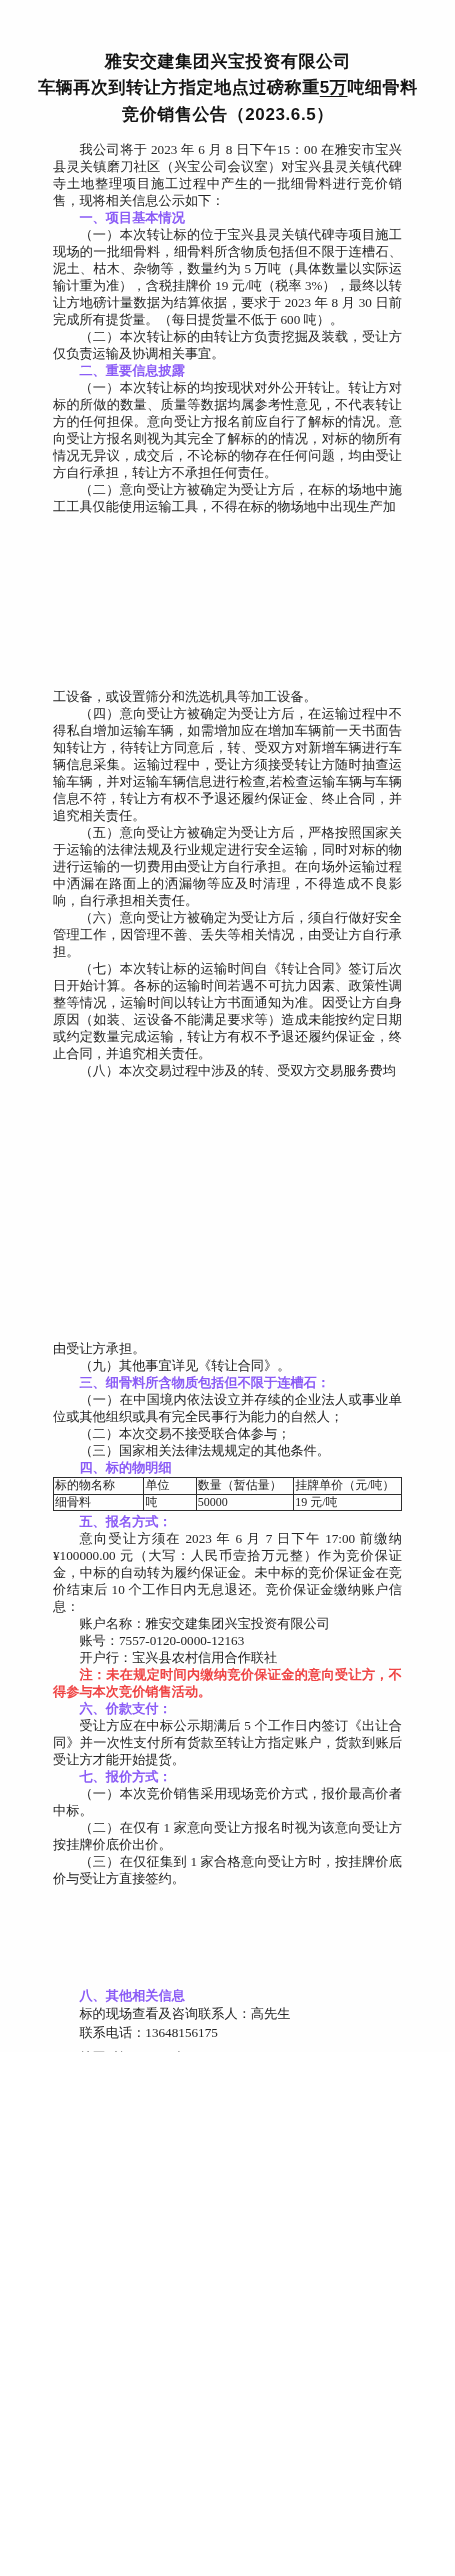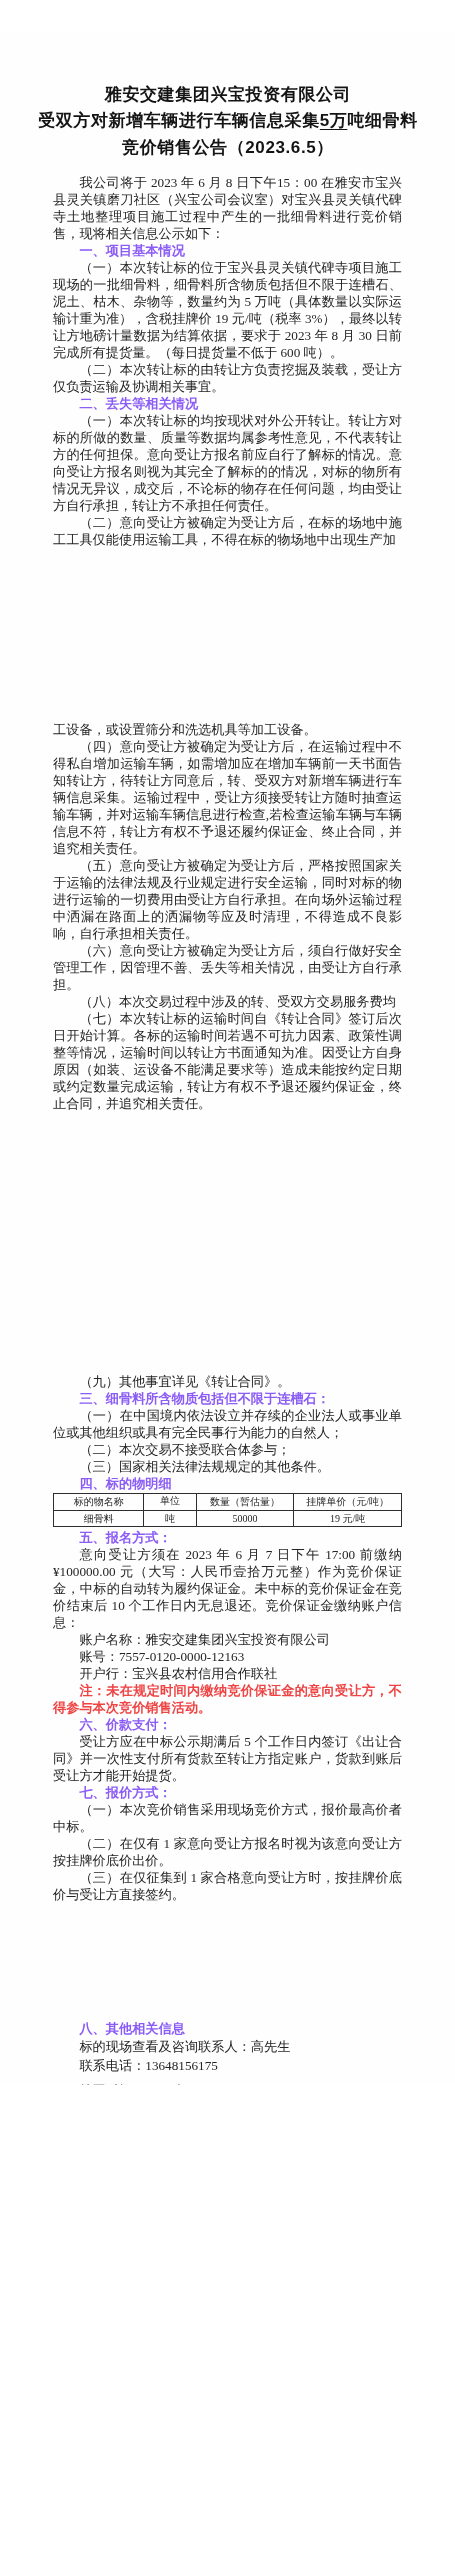--- a/index.html
+++ b/index.html
@@ -5,21 +5,20 @@
   * { box-sizing: border-box; margin: 0; padding: 0; }
   html,body { background:#ffffff; }
   .doc {
     position: relative;
     width: 456px;
     height: 2052px;
     background: #fefefe;
     font-family: "Liberation Serif", "DejaVu Serif", serif;
     color: #222222;
     overflow: hidden;
-    margin-top: 33px;
   }
   
   .titleblock {
     position: absolute;
     top: 49px; left: 0;
     width: 456px;
     text-align: center;
     font-family: "Liberation Sans", "DejaVu Sans", sans-serif;
     font-weight: 700;
     font-size: 17px;
@@ -55,33 +54,33 @@
   .p3 { top: 1340px; }
   .p4 { top: 1987px; line-height: 18.4px; }
   .p4 p { text-indent: 2em; }
   .gap12 { margin-top: 6.9px; }
   .gap8 { margin-top: 4.6px; }
   
   table.lots {
     width: 100%;
     border-collapse: collapse;
     margin: 1.1px 0 1.7px 0;
-    font-size: 10px;
+    font-size: 12px;
     line-height: 13.8px;
-    text-align: center;
+    text-align: left;
   }
   table.lots th, table.lots td {
     border: 1.1px solid #2d2d2d;
     font-weight: 400;
     height: 16.7px;
     padding: 0 1.1px;
     text-indent: 0;
   }
   .col-name { width: 26%; }
-  .col-unit { width: 15%; font-family: Liberation Mono, monospace; }
+  .col-unit { width: 15%; }
   .col-qty  { width: 28%; }
   .col-price{ width: 31%; }
   
   .footer {
     position: absolute;
     left: 200px; top: 2207px;
     width: 180px;
     text-align: center;
     font-size: 13.2px;
     line-height: 26.4px;
@@ -96,44 +95,45 @@
     opacity: 0.88;
   }
 </style>
 </head>
 <body>
 
 <div class="doc">
 
   <div class="titleblock">
     <div>雅安交建集团兴宝投资有限公司</div>
-    <div><span>受双方对新增车辆进行车辆信息采集</span><span class="u">5万</span><span>吨细骨料</span></div>
+    <div><span>车辆再次到转让方指定地点过磅称重</span><span class="u">5万</span><span>吨细骨料</span></div>
     <div>竞价销售公告（2023.6.5）</div>
   </div>
 
   <div class="pg p1">
     <p>我公司将于 2023 年 6 月 8 日下午15：00 在雅安市宝兴县灵关镇磨刀社区（兴宝公司会议室）对宝兴县灵关镇代碑寺土地整理项目施工过程中产生的一批细骨料进行竞价销售，现将相关信息公示如下：</p>
     <p class="h">一、项目基本情况</p>
     <p>（一）本次转让标的位于宝兴县灵关镇代碑寺项目施工现场的一批细骨料，细骨料所含物质包括但不限于连槽石、泥土、枯木、杂物等，数量约为 5 万吨（具体数量以实际运输计重为准），含税挂牌价 19 元/吨（税率 3%），最终以转让方地磅计量数据为结算依据，要求于 2023 年 8 月 30 日前完成所有提货量。（每日提货量不低于 600 吨）。</p>
     <p>（二）本次转让标的由转让方负责挖掘及装载，受让方仅负责运输及协调相关事宜。</p>
-    <p class="h">二、丢失等相关情况</p>
+    <p class="h">二、重要信息披露</p>
     <p>（一）本次转让标的均按现状对外公开转让。转让方对标的所做的数量、质量等数据均属参考性意见，不代表转让方的任何担保。意向受让方报名前应自行了解标的情况。意向受让方报名则视为其完全了解标的的情况，对标的物所有情况无异议，成交后，不论标的物存在任何问题，均由受让方自行承担，转让方不承担任何责任。</p>
     <p>（二）意向受让方被确定为受让方后，在标的场地中施工工具仅能使用运输工具，不得在标的物场地中出现生产加</p>
   </div>
 
   <div class="pg p2">
     <p class="cont">工设备，或设置筛分和洗选机具等加工设备。</p>
     <p>（四）意向受让方被确定为受让方后，在运输过程中不得私自增加运输车辆，如需增加应在增加车辆前一天书面告知转让方，待转让方同意后，转、受双方对新增车辆进行车辆信息采集。运输过程中，受让方须接受转让方随时抽查运输车辆，并对运输车辆信息进行检查,若检查运输车辆与车辆信息不符，转让方有权不予退还履约保证金、终止合同，并追究相关责任。</p>
     <p>（五）意向受让方被确定为受让方后，严格按照国家关于运输的法律法规及行业规定进行安全运输，同时对标的物进行运输的一切费用由受让方自行承担。在向场外运输过程中洒漏在路面上的洒漏物等应及时清理，不得造成不良影响，自行承担相关责任。</p>
     <p>（六）意向受让方被确定为受让方后，须自行做好安全管理工作，因管理不善、丢失等相关情况，由受让方自行承担。</p>
+    <p>（七）本次转让标的运输时间自《转让合同》签订后次日开始计算。各标的运输时间若遇不可抗力因素、政策性调整等情况，运输时间以转让方书面通知为准。因受让方自身原因（如装、运设备不能满足要求等）造成未能按约定日期或约定数量完成运输，转让方有权不予退还履约保证金，终止合同，并追究相关责任。</p>
     <p>（八）本次交易过程中涉及的转、受双方交易服务费均</p>
-    <p>（七）本次转让标的运输时间自《转让合同》签订后次日开始计算。各标的运输时间若遇不可抗力因素、政策性调整等情况，运输时间以转让方书面通知为准。因受让方自身原因（如装、运设备不能满足要求等）造成未能按约定日期或约定数量完成运输，转让方有权不予退还履约保证金，终止合同，并追究相关责任。</p>
   </div>
 
   <div class="pg p3">
+    <p class="cont">由受让方承担。</p>
     <p>（九）其他事宜详见《转让合同》。</p>
     <p class="h">三、细骨料所含物质包括但不限于连槽石：</p>
     <p>（一）在中国境内依法设立并存续的企业法人或事业单位或其他组织或具有完全民事行为能力的自然人；</p>
     <p>（二）本次交易不接受联合体参与；</p>
     <p>（三）国家相关法律法规规定的其他条件。</p>
     <p class="h">四、标的物明细</p>
 
     <table class="lots">
       <tbody>
           <tr>

